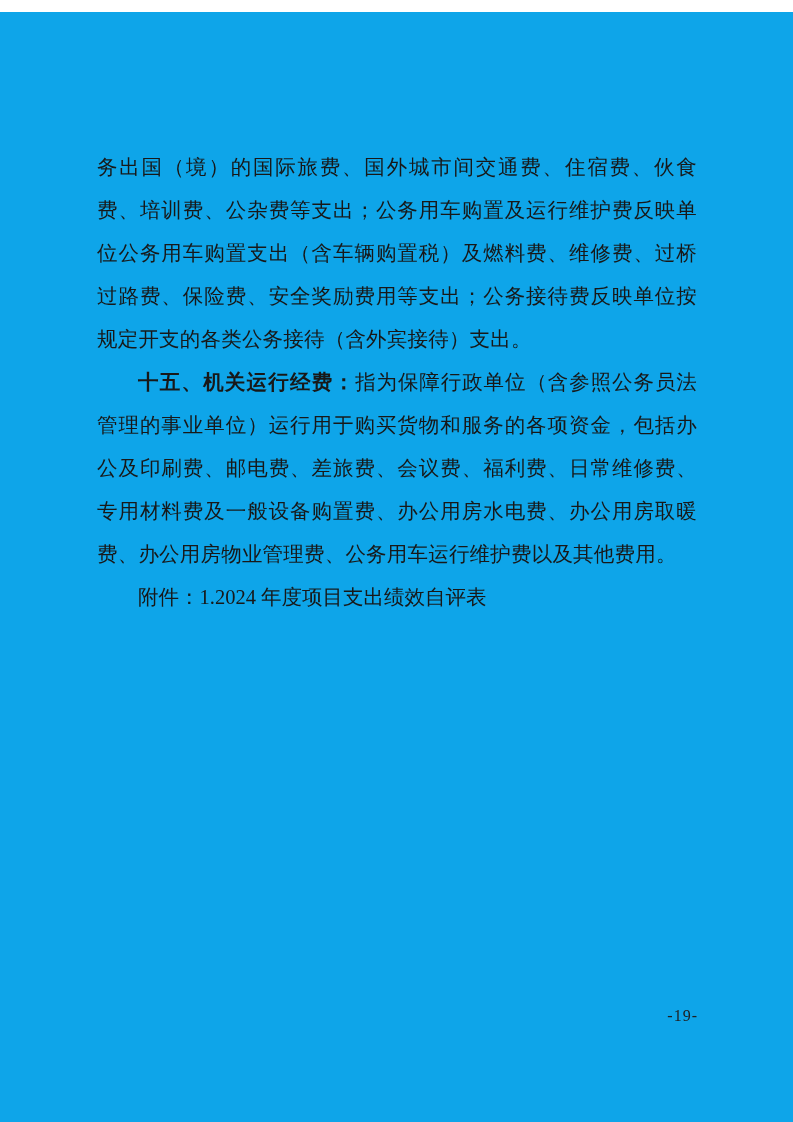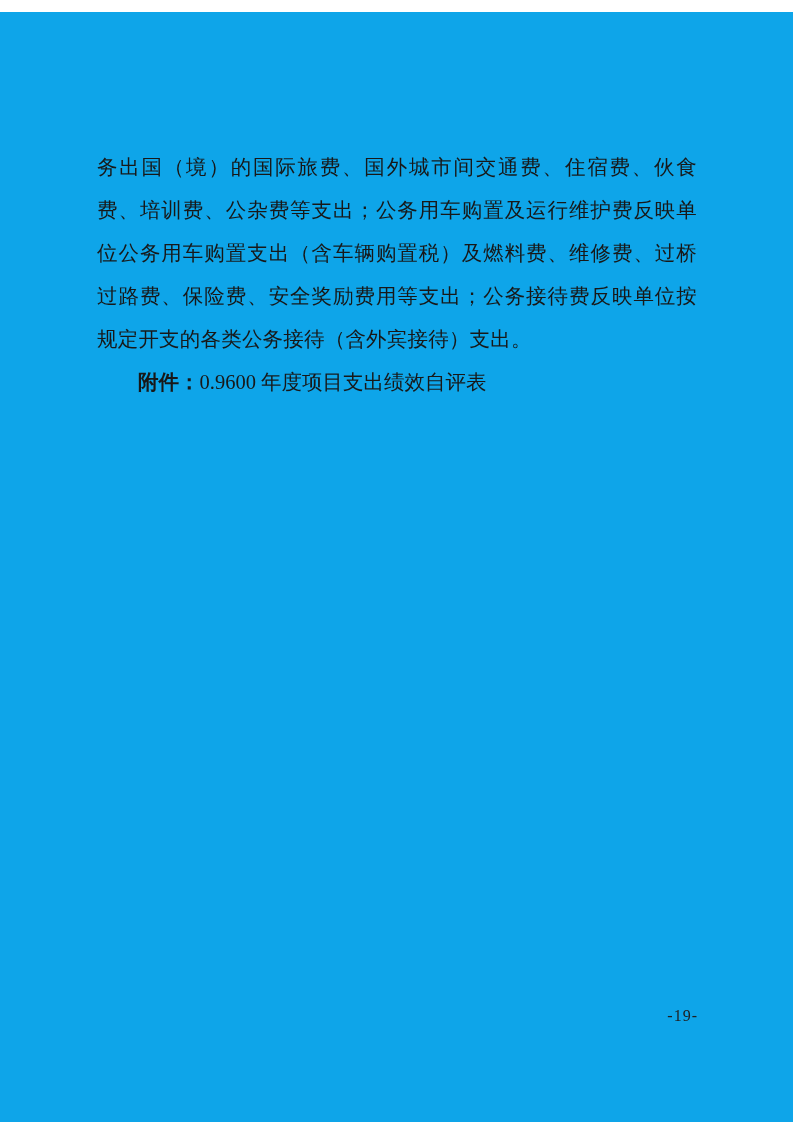--- a/index.html
+++ b/index.html
@@ -46,41 +46,42 @@
     letter-spacing: 0.5px;
   }
   .attach {
     font-size: 20.5px;
     line-height: 43px;
     text-indent: 41px;
     margin: 0;
     color: #181818;
   }
   .attach .label {
-    font-weight: bold;
+    font-weight: normal;
   }
   .pagenum {
     position: absolute;
     right: 95px;
     top: 995px;
     font-size: 16px;
     color: #1f1f1f;
     font-family: "Liberation Serif", "DejaVu Serif", serif;
     letter-spacing: 1px;
   }
 </style>
 </head>
 <body>
 
 <div class="page">
 
   <div class="content">
 
     <p class="para">务出国（境）的国际旅费、国外城市间交通费、住宿费、伙食费、培训费、公杂费等支出；公务用车购置及运行维护费反映单位公务用车购置支出（含车辆购置税）及燃料费、维修费、过桥过路费、保险费、安全奖励费用等支出；公务接待费反映单位按规定开支的各类公务接待（含外宾接待）支出。</p>
 
+    <p class="para indent"><span class="bold-lead">十五、机关运行经费：</span><span>指为保障行政单位（含参照公务员法管理的事业单位）运行用于购买货物和服务的各项资金，包括办公及印刷费、邮电费、差旅费、会议费、福利费、日常维修费、专用材料费及一般设备购置费、办公用房水电费、办公用房取暖费、办公用房物业管理费、公务用车运行维护费以及其他费用。</span></p>
 
-    <p class="attach"><span class="label">附件：</span><span>0.9600 年度项目支出绩效自评表</span></p>
+    <p class="attach"><span class="label">附件：</span><span>1.2024 年度项目支出绩效自评表</span></p>
 
   </div>
 
   <div class="pagenum">-19-</div>
 
 </div>
 
 </body></html>

